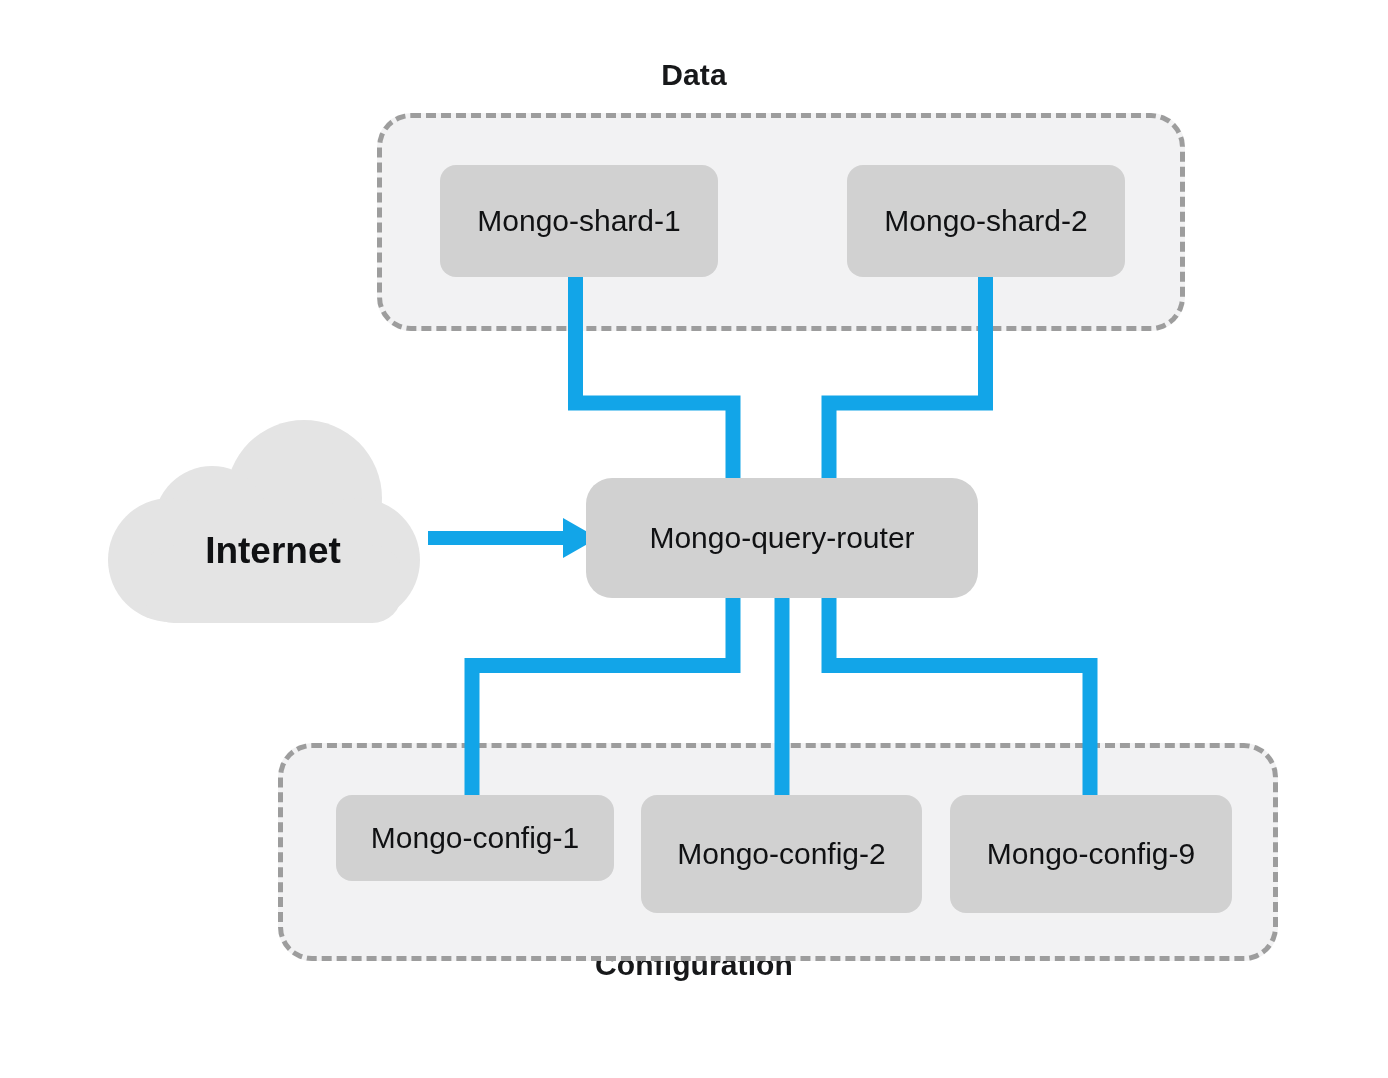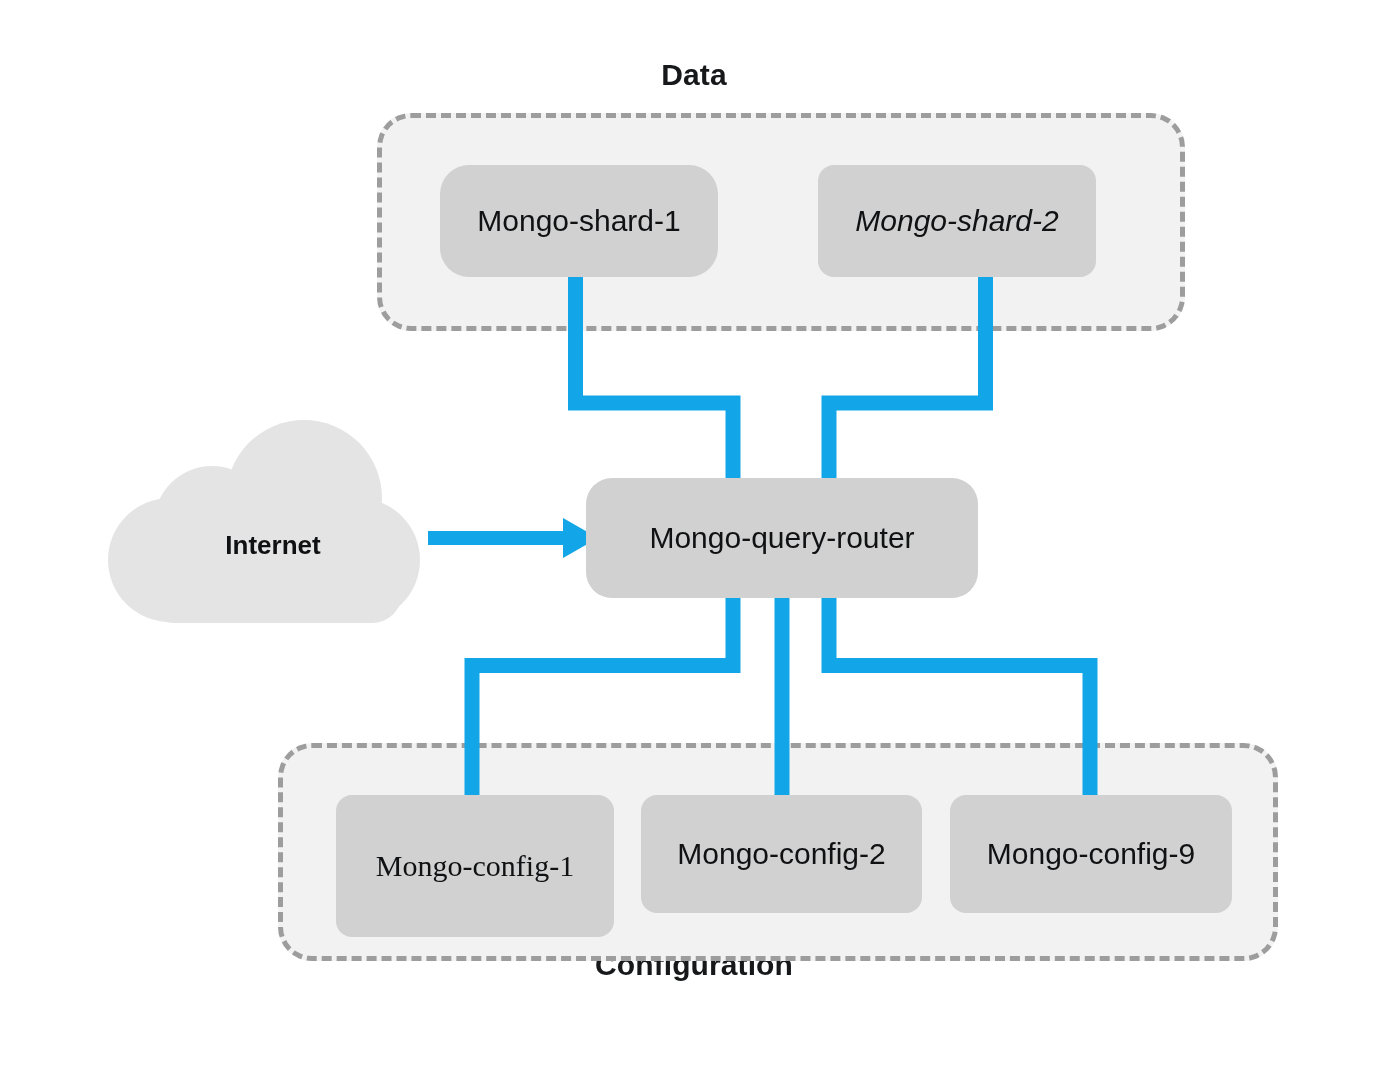--- a/index.html
+++ b/index.html
@@ -51,44 +51,44 @@
     box-sizing: border-box;
     display: flex;
     align-items: center;
     justify-content: center;
     color: #101113;
     font-size: 30px;
     font-weight: 400;
     white-space: nowrap;
     z-index: 4;
   }
-  #node-shard-1  { left: 440px;  top: 165px; width: 278px; height: 112px; border-radius: 29px; }
-  #node-shard-2  { left: 818px;  top: 165px; width: 278px; height: 112px; font-style: italic; }
+  #node-shard-1  { left: 440px;  top: 165px; width: 278px; height: 112px; }
+  #node-shard-2  { left: 847px;  top: 165px; width: 278px; height: 112px; }
   #node-router   { left: 586px;  top: 478px; width: 392px; height: 120px; border-radius: 26px; }
-  #node-config-1 { left: 336px;  top: 795px; width: 278px; height: 142px; font-family: Liberation Serif, serif; }
+  #node-config-1 { left: 336px;  top: 795px; width: 278px; height: 86px; }
   #node-config-2 { left: 641px;  top: 795px; width: 281px; height: 118px; }
   #node-config-3 { left: 950px;  top: 795px; width: 282px; height: 118px; }
 
   
   #cloud {
     position: absolute;
     left: 108px;
     top: 420px;
     width: 350px;
     height: 210px;
     z-index: 4;
   }
   #cloud svg { display: block; width: 100%; height: 100%; }
   #cloud-label {
     position: absolute;
     left: 108px;
     top: 530px;
     width: 330px;
     text-align: center;
-    font-size: 26px;
+    font-size: 37px;
     font-weight: 700;
     color: #101113;
     z-index: 5;
     white-space: nowrap;
   }
 
   
   #links {
     position: absolute;
     left: 0; top: 0;

